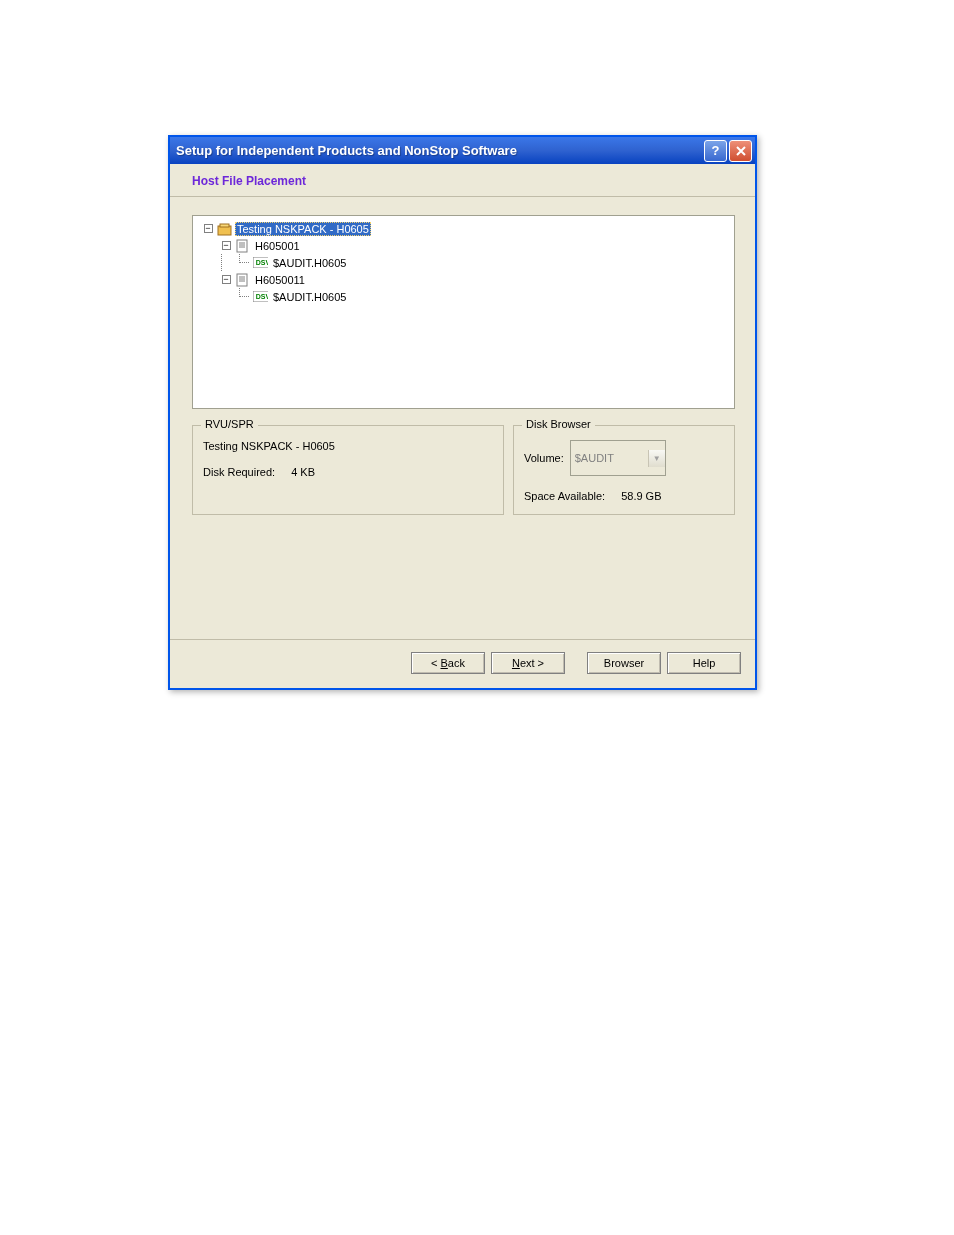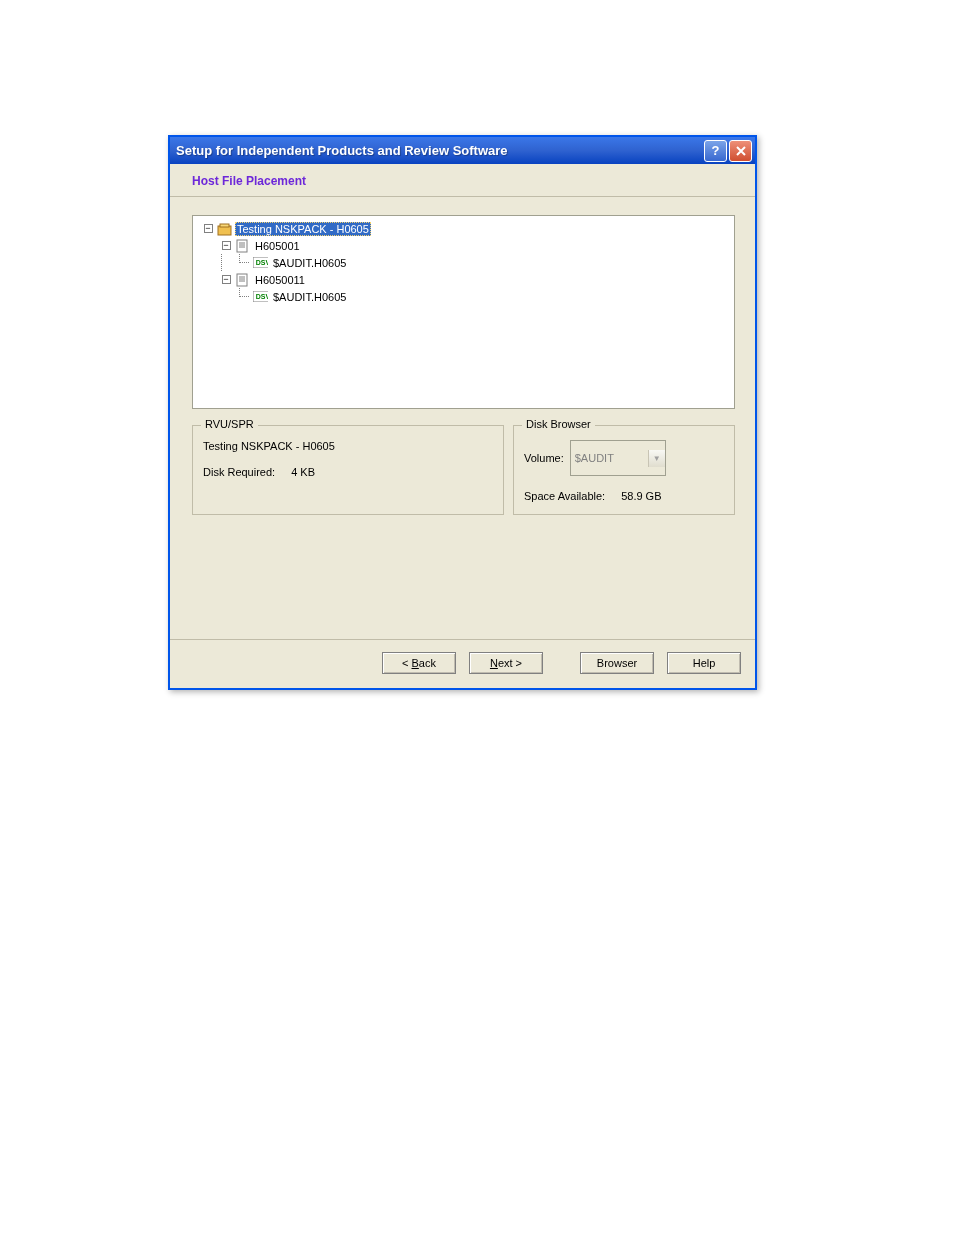--- a/index.html
+++ b/index.html
@@ -205,43 +205,43 @@
       align-items: center;
       justify-content: center;
       color: #a0a0a0;
       font-size: 8px;
     }
     .button-bar {
       border-top: 1px solid #c0bca8;
       padding: 12px 14px 14px 14px;
       display: flex;
       justify-content: flex-end;
-      gap: 13px;
+      gap: 6px;
       margin-top: 118px;
     }
     .btn {
       min-width: 74px;
       height: 22px;
       background: #ece9d8;
       border: 1px solid #808080;
       box-shadow: inset 1px 1px 0 #fff, inset -1px -1px 0 #c0bcb0;
       font-family: inherit;
       font-size: 11px;
       cursor: pointer;
       padding: 0 8px;
     }
     .btn .u { text-decoration: underline; }
-    .btn.gap-after { margin-right: 24px; }
+    .btn.gap-after { margin-right: 16px; }
   </style>
 </head>
 <body>
 
 <div class="dialog">
   <div class="titlebar">
-    <span class="titlebar-text">Setup for Independent Products and Review Software</span>
+    <span class="titlebar-text">Setup for Independent Products and NonStop Software</span>
     <div class="titlebar-buttons">
       <div class="titlebar-btn help-btn">?</div>
       <div class="titlebar-btn close-btn">
         <svg width="10" height="10" viewBox="0 0 10 10">
             <path d="M1 1 L9 9 M9 1 L1 9" stroke="#fff" stroke-width="2"></path>
           </svg>
       </div>
     </div>
   </div>
 

